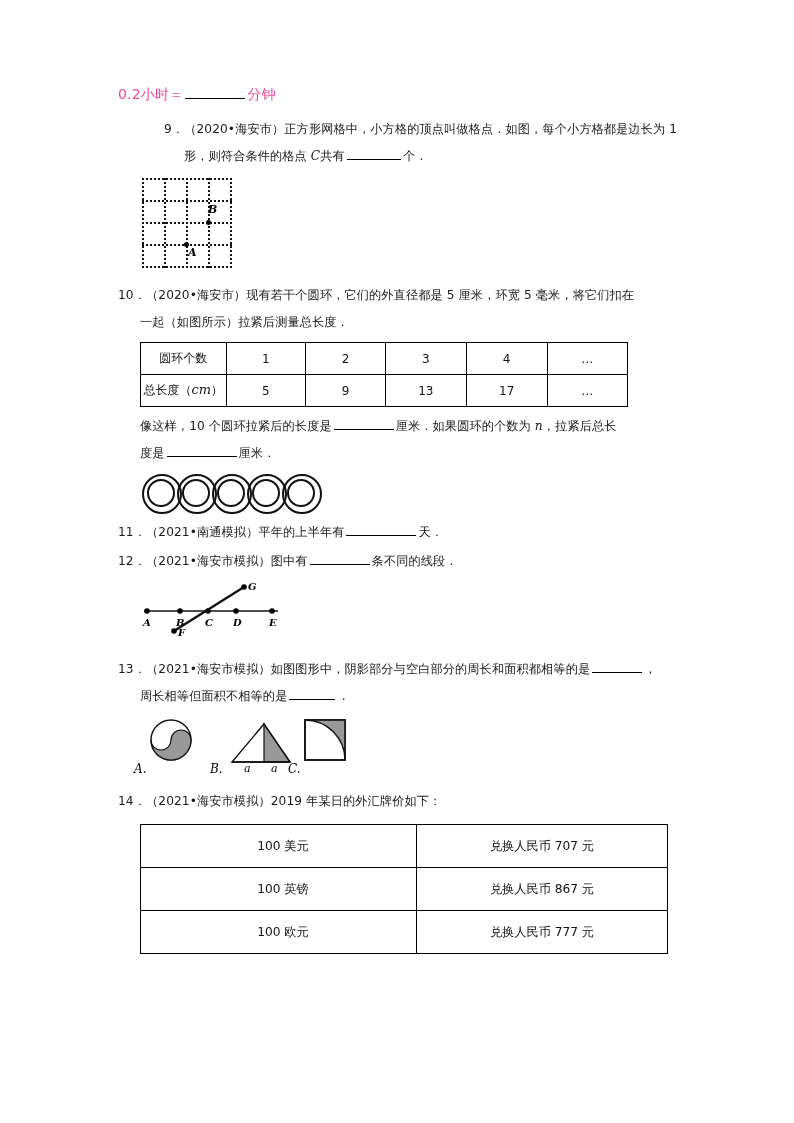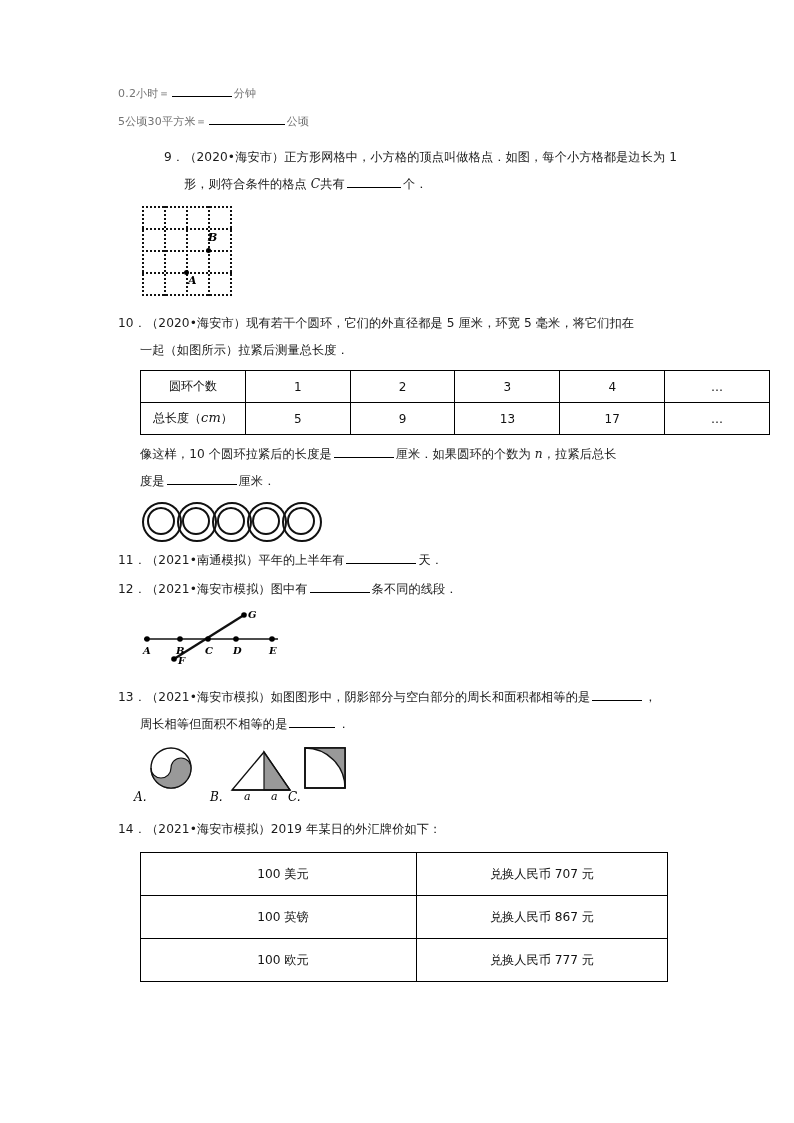--- a/index.html
+++ b/index.html
@@ -23,23 +23,23 @@
   }
   .content {
     position: absolute;
     left: 118px;
     top: 80px;
     width: 560px;
   }
 
   
   .line {
-    font-size: 11px;
+    font-size: 14px;
     line-height: 28px;
-    color: #737373;
+    color: #ec4899;
     letter-spacing: 0.2px;
     white-space: nowrap;
   }
   .para {
     font-size: 12.2px;
     line-height: 27px;
     color: #1a1a1a;
     letter-spacing: 0.1px;
   }
   .indent-1 { padding-left: 20px; }
@@ -99,21 +99,21 @@
     font-size: 11px;
     font-weight: bold;
     font-style: italic;
     font-family: "DejaVu Serif","Liberation Serif", serif;
     z-index: 4;
   }
 
   
   table.data {
     border-collapse: collapse;
-    width: 630px;
+    width: 488px;
     margin: 6px 0 6px 22px;
     font-size: 12px;
     border-radius: 15px;
   }
   table.data td {
     border: 1px solid #000;
     text-align: center;
     height: 31px;
     padding: 0 2px;
     color: #111;
@@ -202,23 +202,20 @@
   table.fx td.left { width: 264px; padding-left: 10px; }
 </style>
 </head>
 <body>
 
 <div class="page">
   <div class="content">
 
     <div class="line">
       <span>0.2小时＝</span><span class="blank b-60"></span><span>分钟</span>
-    </div>
-    <div class="line">
-      <span>5公顷30平方米＝</span><span class="blank b-76"></span><span>公顷</span>
     </div>
 
     <div class="para" style="margin-top:8px;margin-left:46px;">
       <span class="qline"><span>9</span>．<span>（2020•海安市）</span><span>正方形网格中，小方格的顶点叫做格点．如图，每个小方格都是边长为 1</span></span>
       <span class="qline indent-1"><span>形，则符合条件的格点 </span><span class="ital">C</span><span>共有</span><span class="blank b-54"></span><span>个．</span></span>
     </div>
 
     <div class="grid-fig">
       <div class="grid-outer"></div>
       <div class="grid-cell" style="left:22px;top:0;height:90px;border-top:none;"></div>

